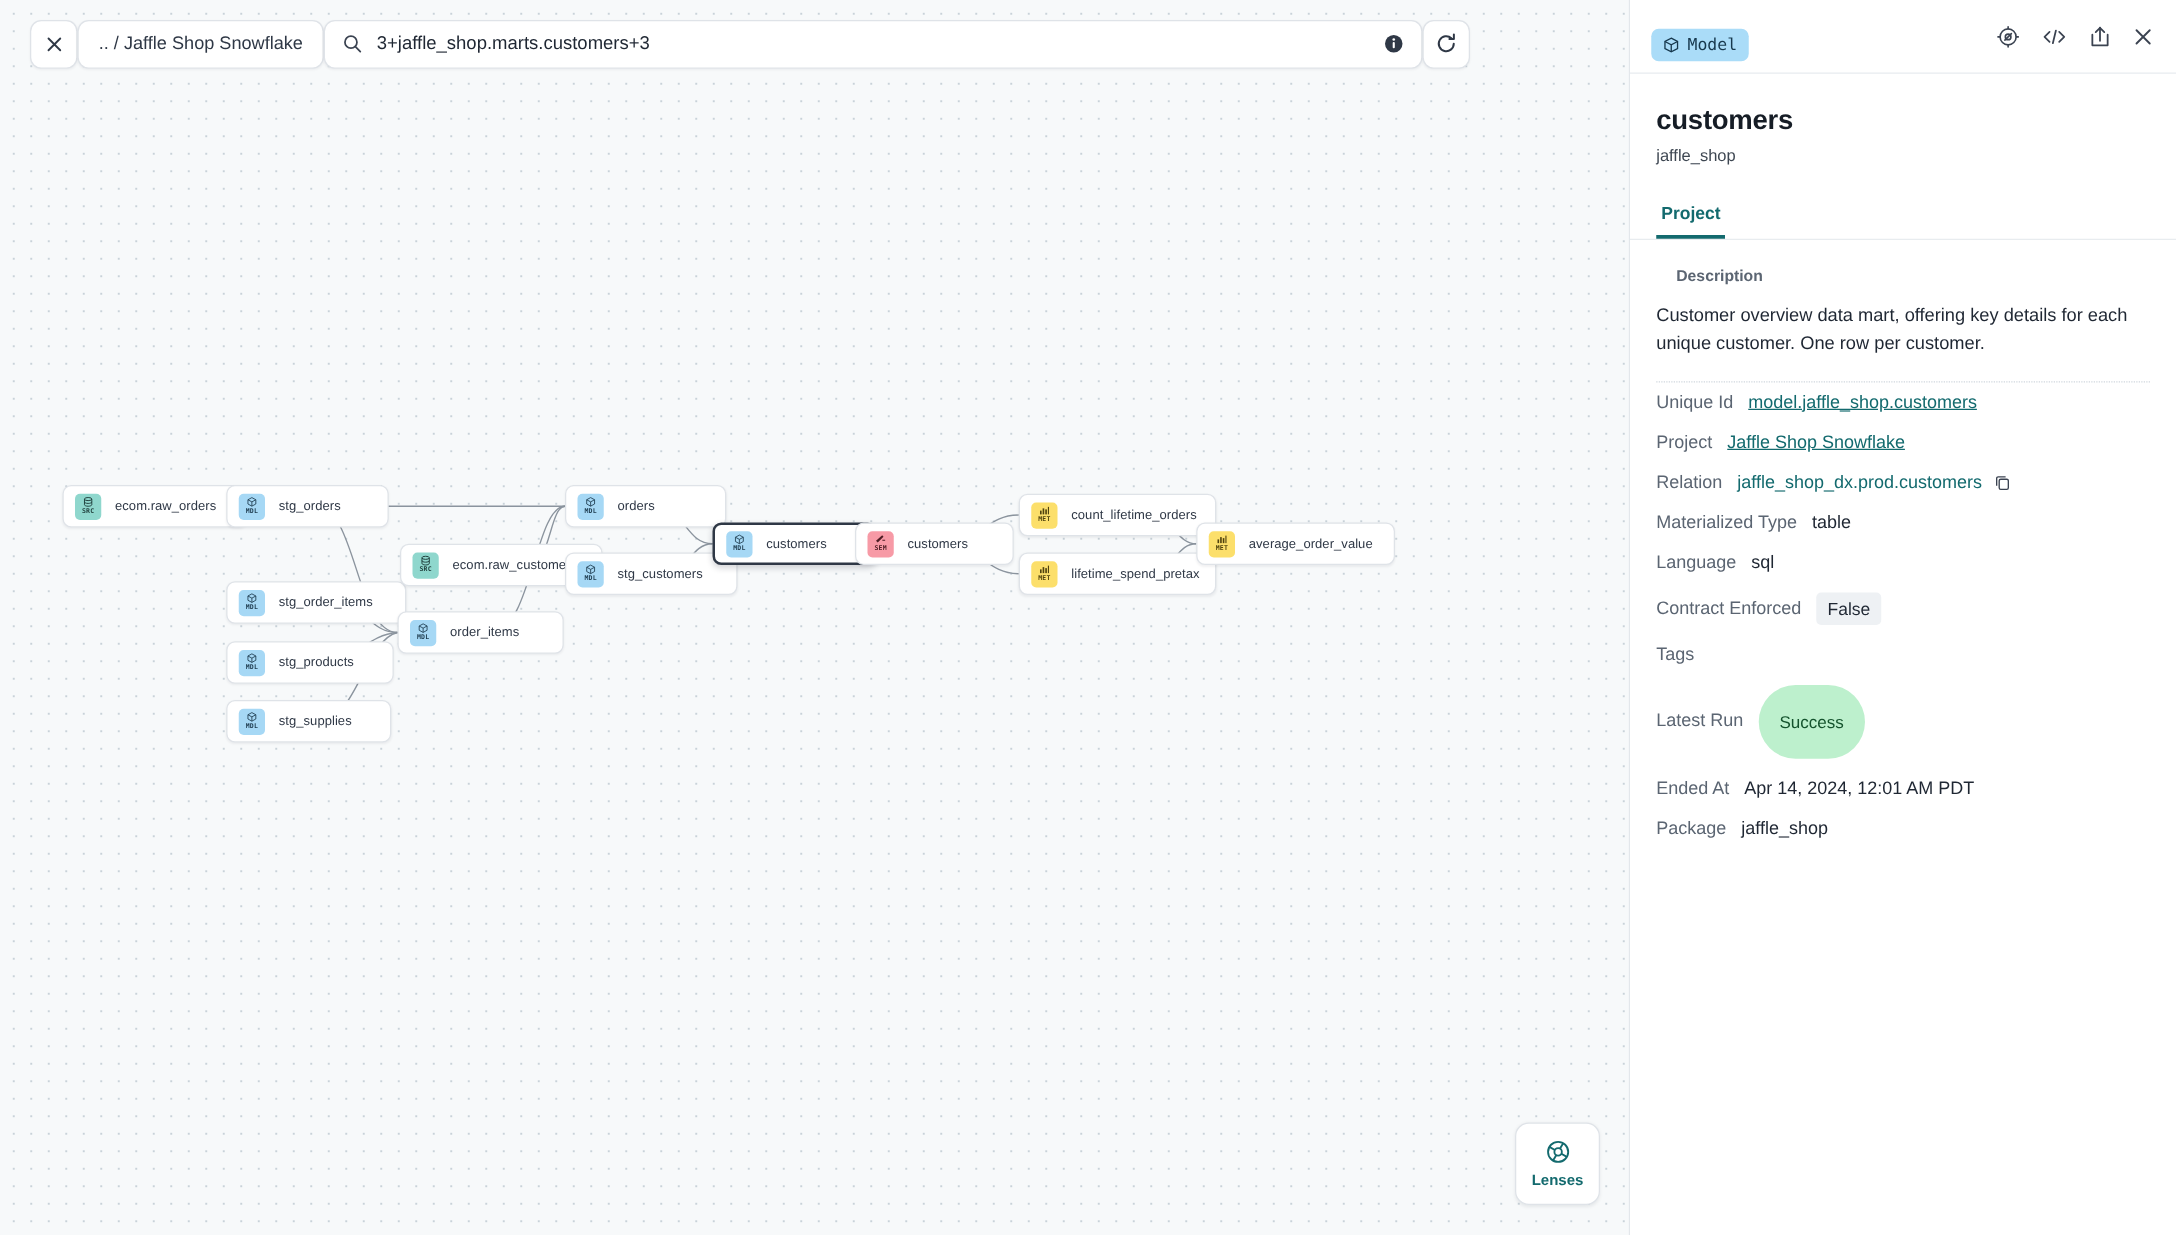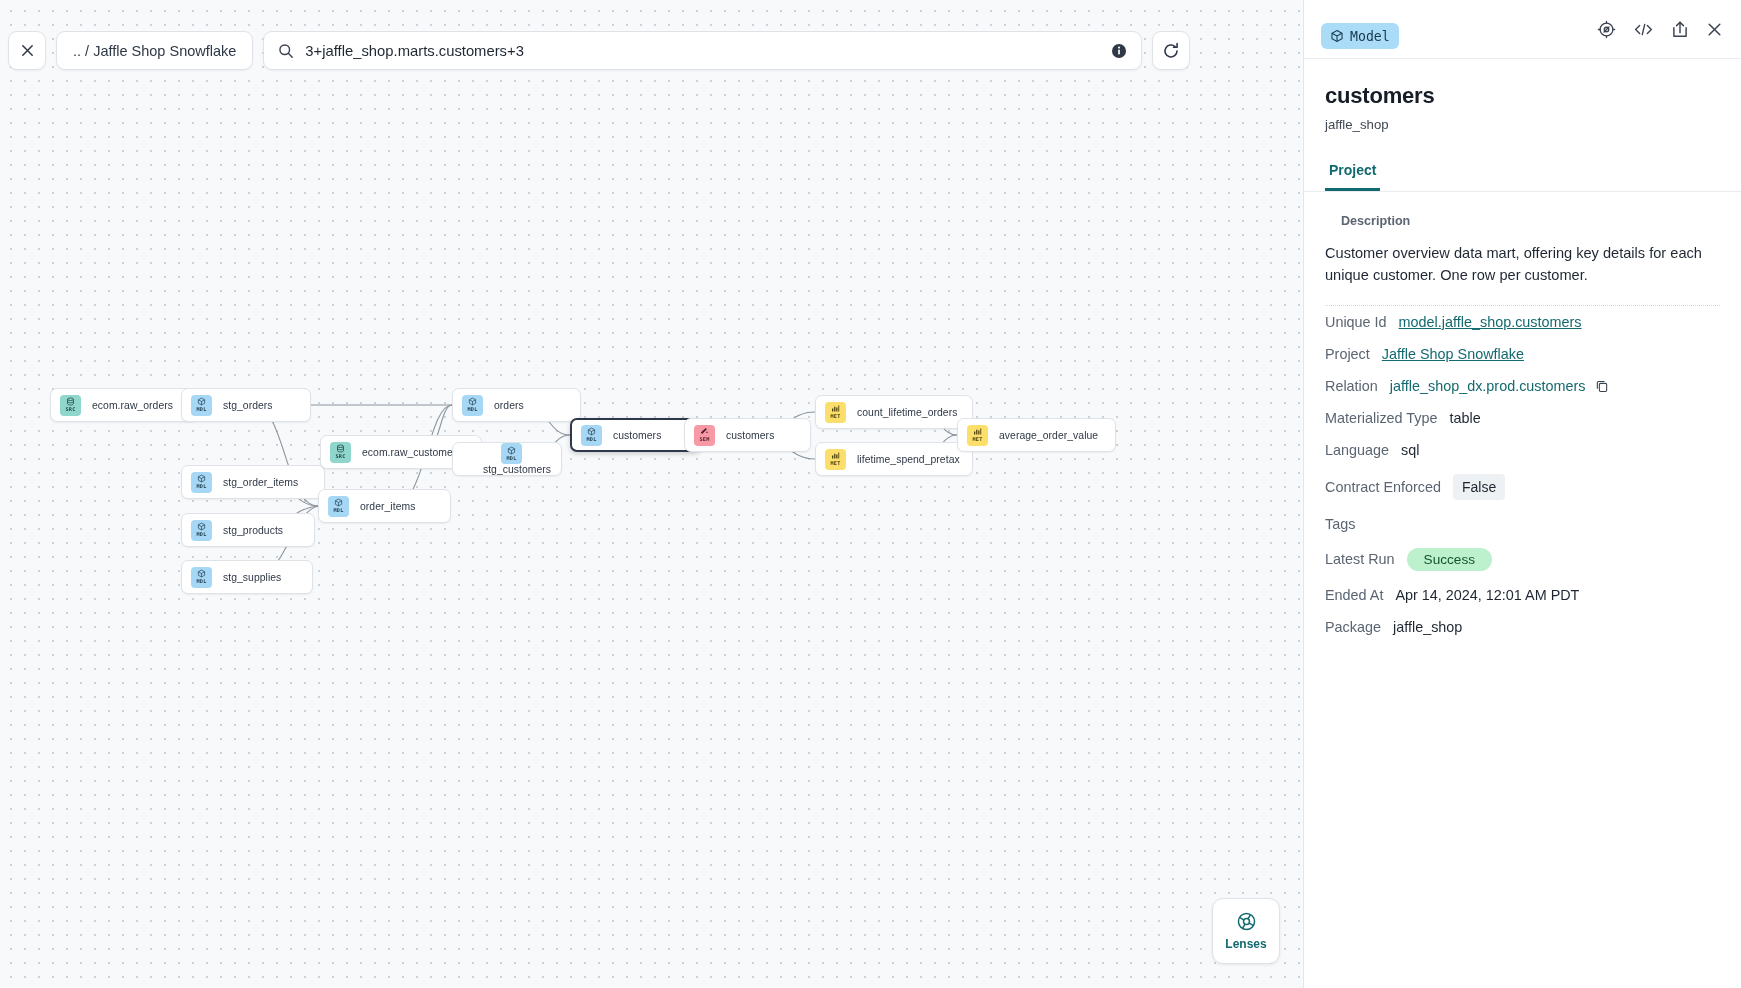--- a/index.html
+++ b/index.html
@@ -19,22 +19,22 @@
     background-image: radial-gradient(#c9d2d9 1px, transparent 1.1px);
     background-size: 14px 14px;
     background-position: 4px 4px;
     overflow: hidden;
   }
 
   
   #topbar {
     position: absolute; left: 0; top: 0;
     width: 1303px; height: 70px;
-    display: flex; align-items: flex-end; gap: 10px;
-    padding-left: 8px;
+    display: flex; align-items: center; 
+    padding-left: 24px;
     z-index: 6;
   }
   .tb-btn {
     background: #ffffff;
     border: 1px solid #dfe3e8;
     border-radius: 9px;
     height: 39px;
     display: flex; align-items: center; justify-content: center;
     color: #3b4351;
     box-shadow: 0 1px 2px rgba(16,24,40,.05);
@@ -168,21 +168,21 @@
     display: flex; align-items: center; justify-content: flex-end; gap: 9px;
   }
   .prop-val.link { color: #136a6e; text-decoration: underline; cursor: pointer; }
   .prop-val.teal { color: #136a6e; }
   .chip-grey {
     background: #eef1f4; color: #1f2733; border-radius: 4px;
     padding: 5px 9px; font-size: 14px;
   }
   .chip-success {
     background: #bdf0cd; color: #14532d; border-radius: 999px;
-    padding: 4px 17px; font-size: 13.6px;
+    padding: 22px 17px; font-size: 13.6px;
   }
   .copy-ico { cursor: pointer; line-height: 0; color: #3b4351; }
 </style>
 </head>
 <body>
 
 <div id="app">
 
   <div id="canvas">
 
@@ -299,21 +299,21 @@
         <div class="node" style="left: 452px; top: 388px; width: 129px; height: 34px;">
           <div class="badge badge-mdl">
             <svg width="9" height="9" viewBox="0 0 20 20" fill="none" stroke="#1d3a4d" stroke-width="1.5">
               <path d="M10 2.4 L17 6.2 L17 13.8 L10 17.6 L3 13.8 L3 6.2 Z"></path>
               <path d="M3 6.2 L10 10 L17 6.2 M10 10 L10 17.6"></path>
             </svg>
             <span>MDL</span>
           </div>
           <span class="node-label">orders</span>
         </div>
-        <div class="node" style="left: 452px; top: 442px; width: 110px; height: 34px; flex-direction: column;">
+        <div class="node" style="left: 452px; top: 442px; width: 138px; height: 34px;">
           <div class="badge badge-mdl">
             <svg width="9" height="9" viewBox="0 0 20 20" fill="none" stroke="#1d3a4d" stroke-width="1.5">
               <path d="M10 2.4 L17 6.2 L17 13.8 L10 17.6 L3 13.8 L3 6.2 Z"></path>
               <path d="M3 6.2 L10 10 L17 6.2 M10 10 L10 17.6"></path>
             </svg>
             <span>MDL</span>
           </div>
           <span class="node-label">stg_customers</span>
         </div>
         <div class="node selected" style="left: 570px; top: 418px; width: 131px; height: 34px;">

